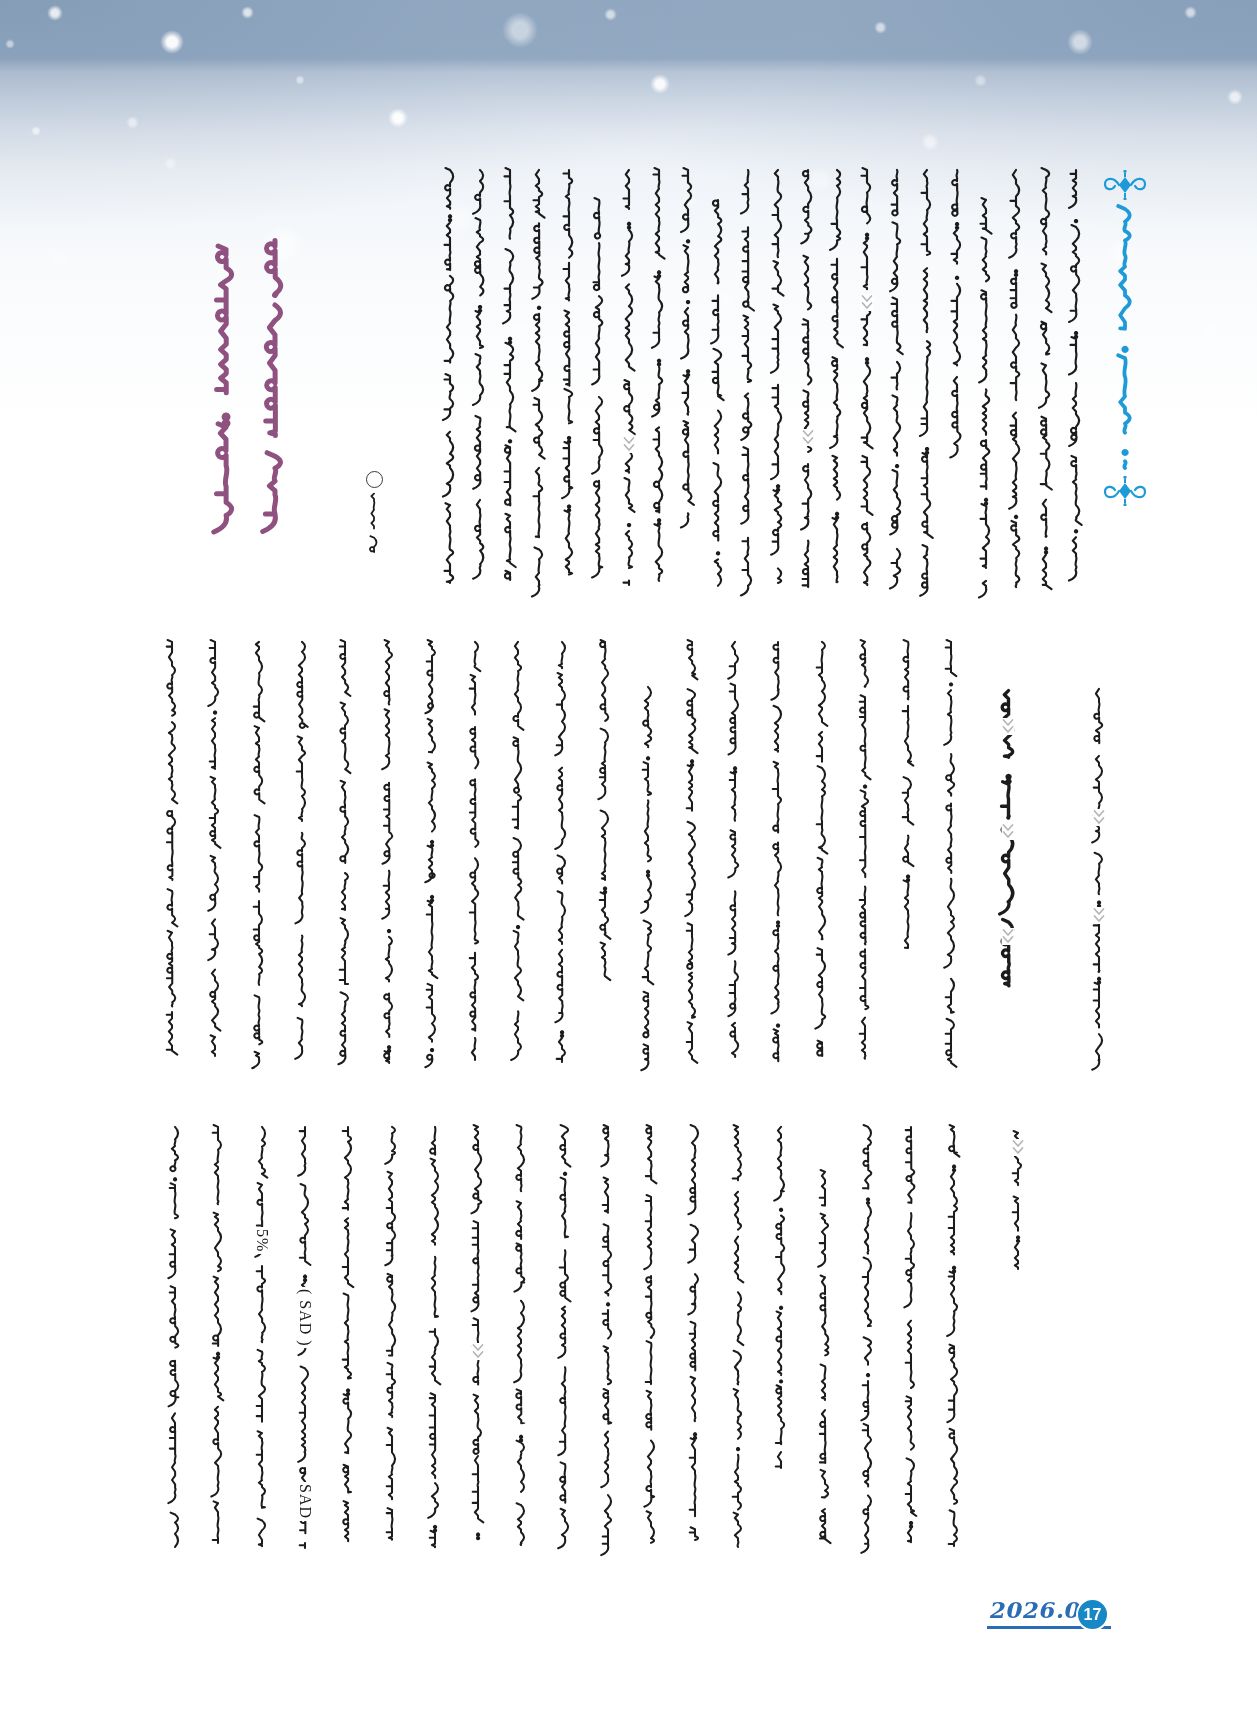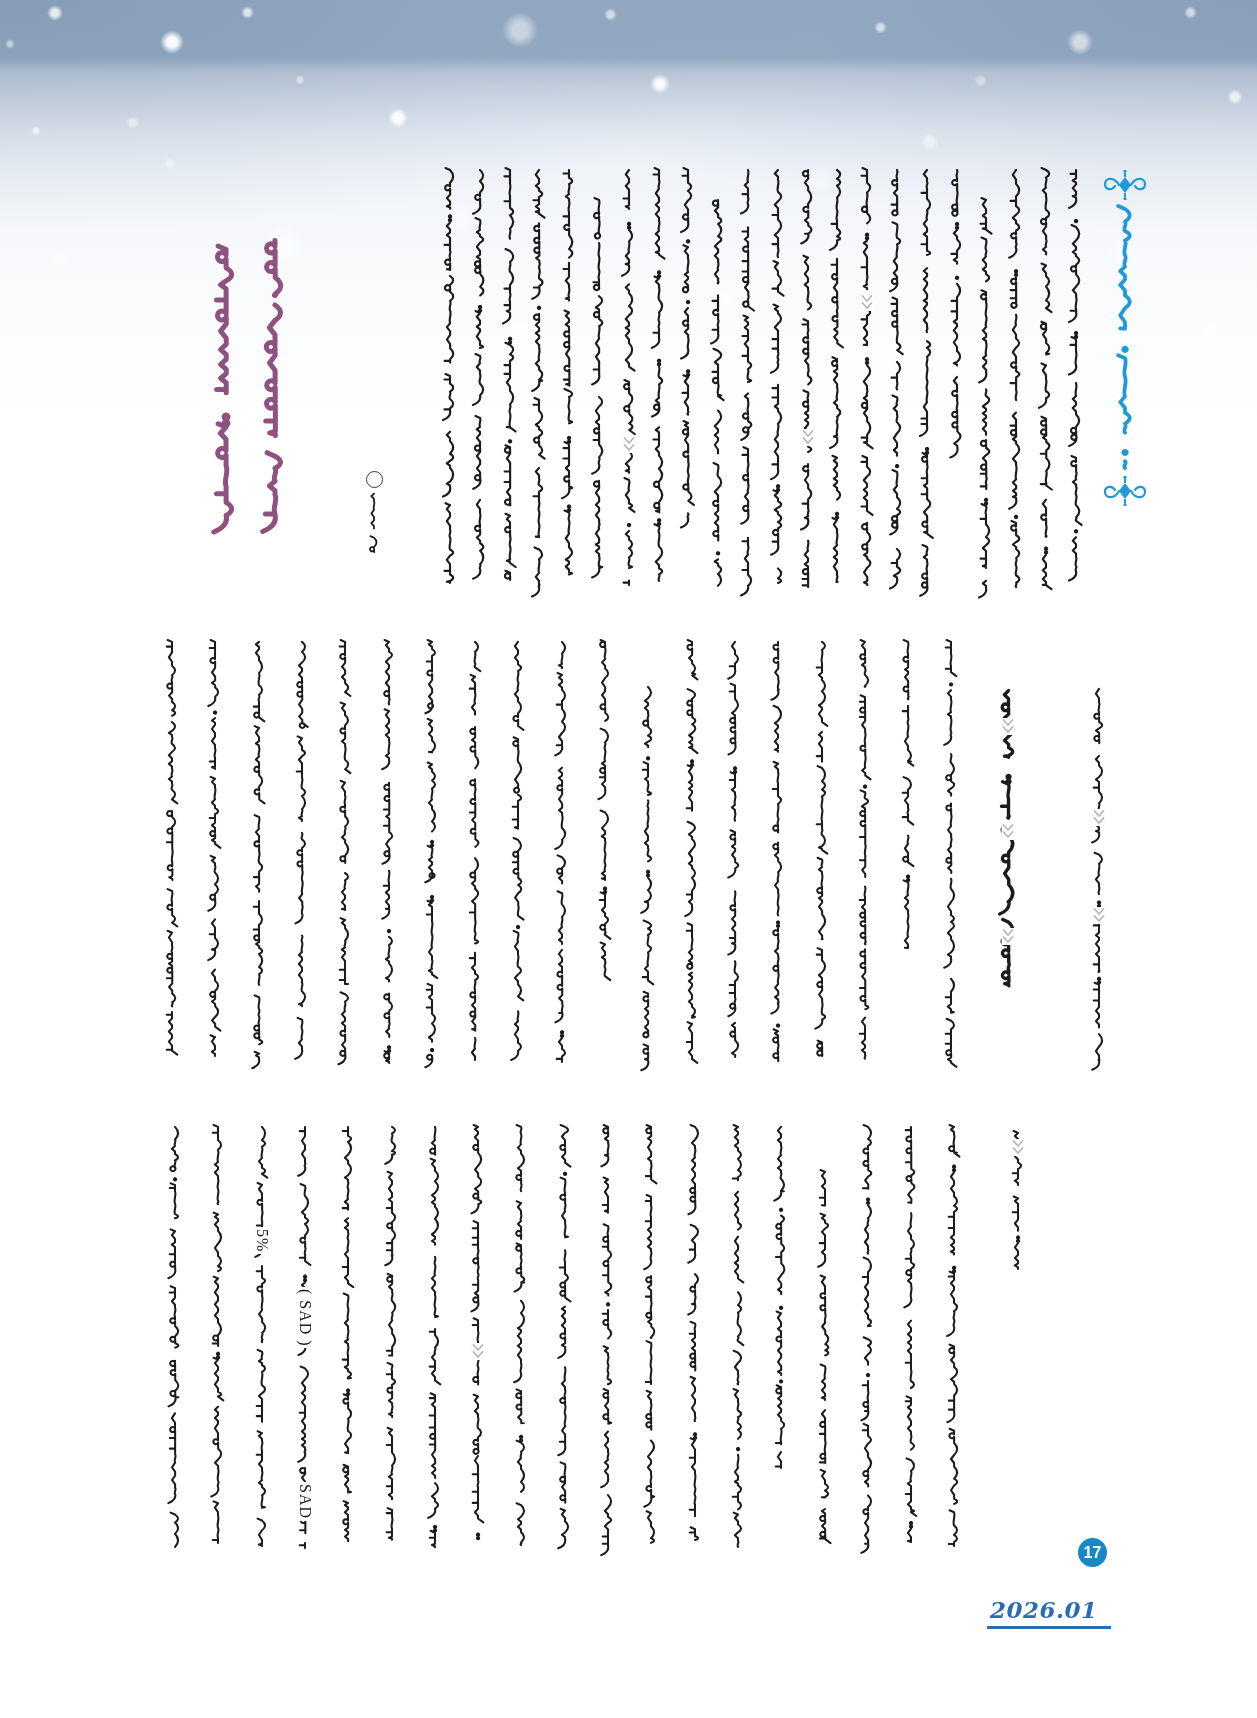--- a/index.html
+++ b/index.html
@@ -495,15 +495,15 @@
             <svg width="13" height="17" viewBox="0 0 13 17">
               <path d="M2 2 L6.5 7 L11 2 M2 9 L6.5 14 L11 9" stroke="#b5b5b5" fill="none" stroke-width="1.7" stroke-linecap="round" stroke-linejoin="round"></path>
             </svg>
           </div>
         </div>
       </div>
     </div>
   <div id="footer">
     <div id="issue-date" style="left: 990px; top: 1596px;">2026.01</div>
     <div id="footer-rule" style="left: 987px; top: 1626px; width: 124px; height: 2.5px;"></div>
-    <div id="page-number-badge" style="left: 1076px; top: 1536px; width: 33px; height: 33px;">17</div>
+    <div id="page-number-badge" style="left: 1076px; top: 1598px; width: 33px; height: 33px;">17</div>
   </div>
 </div>
 
 </body></html>

